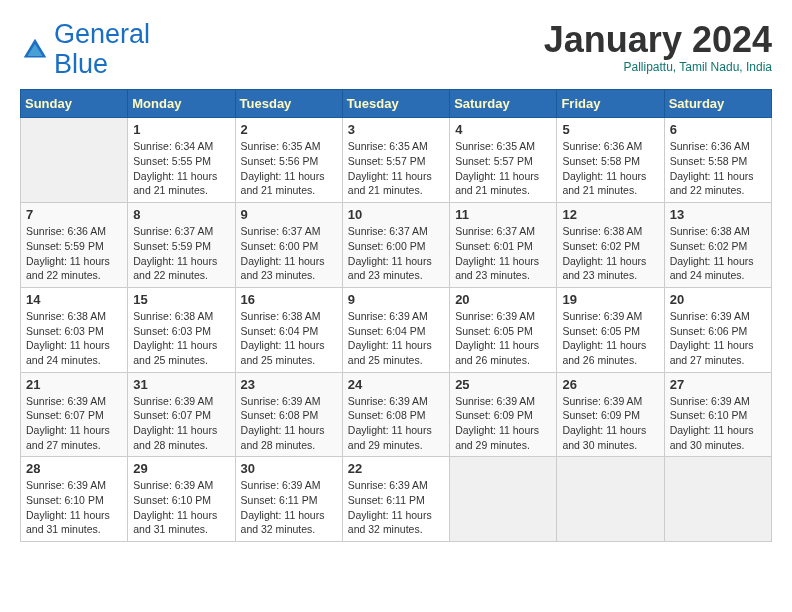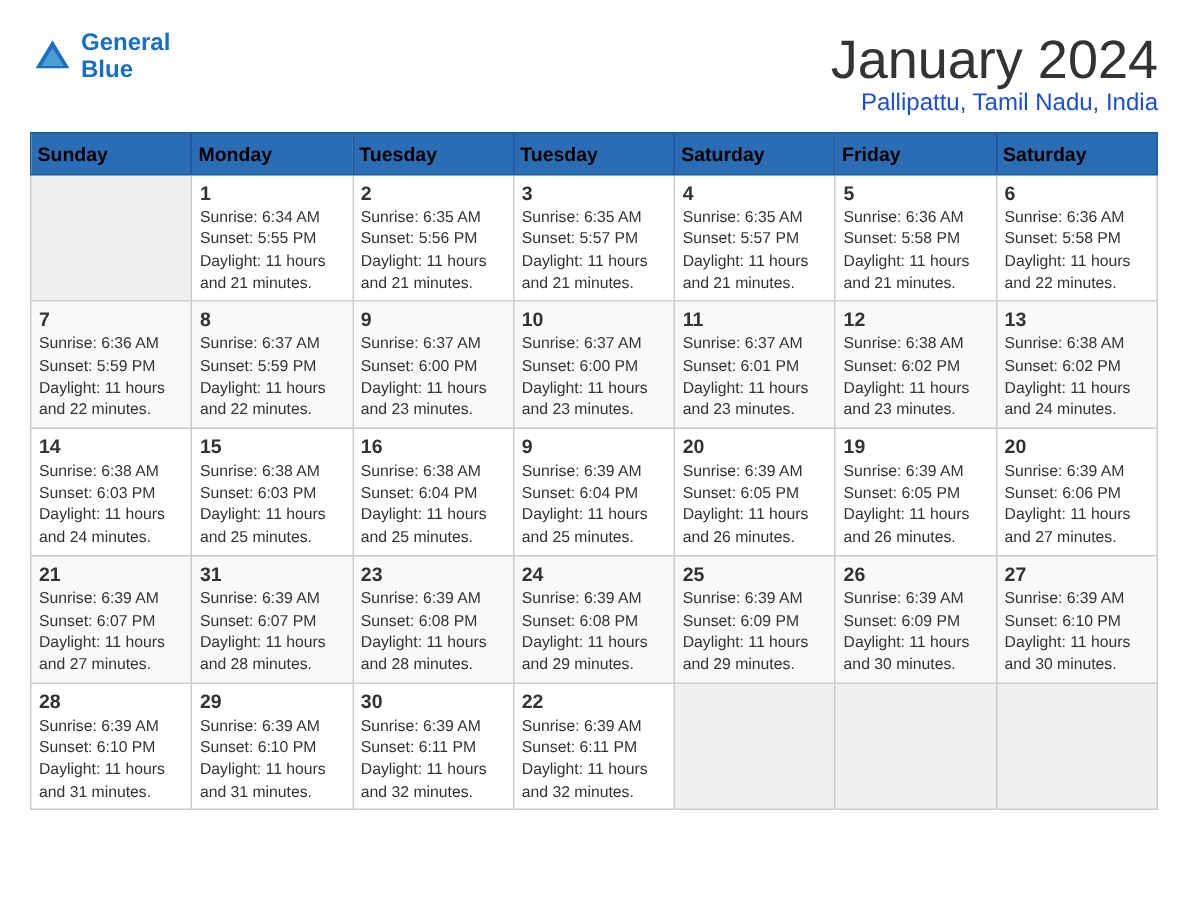--- a/index.html
+++ b/index.html
@@ -14,52 +14,52 @@
       display: flex;
       justify-content: space-between;
       align-items: flex-start;
       margin-bottom: 10px;
     }
     .logo {
       display: flex;
       align-items: center;
     }
     .logo-text {
-      font-size: 16px;
-      font-weight: bold;
+      font-size: 27px;
+      font-weight: normal;
       color: #333;
       line-height: 1.1;
     }
     .logo-blue { color: #1a6fc4; }
     .logo-icon {
       width: 30px;
       height: 30px;
       margin-right: 4px;
     }
     .title-block {
       text-align: right;
     }
     .month-title {
       font-size: 36px;
-      font-weight: normal;
+      font-weight: bold;
       color: #333;
       line-height: 1.1;
     }
     .location {
-      font-size: 16px;
-      color: #1d4ed8;
+      font-size: 12px;
+      color: #0f766e;
     }
     table {
       width: 100%;
       border-collapse: collapse;
       font-size: 11px;
     }
     thead tr th {
       background-color: #2a6db5;
-      color: #000000;
+      color: #fef9c3;
       padding: 6px 4px;
       text-align: left;
       font-size: 13px;
       font-weight: bold;
       border: 1px solid #1a5a9a;
     }
     tbody tr td {
       border: 1px solid #ccc;
       vertical-align: top;
       padding: 4px 5px;

